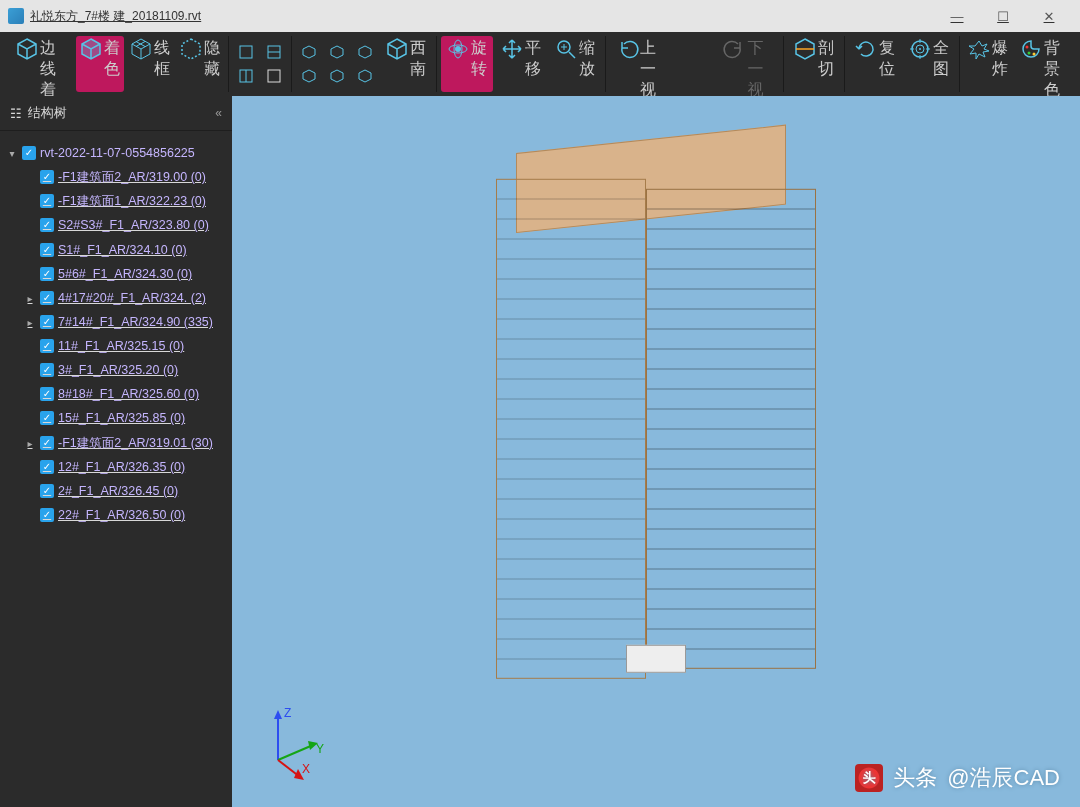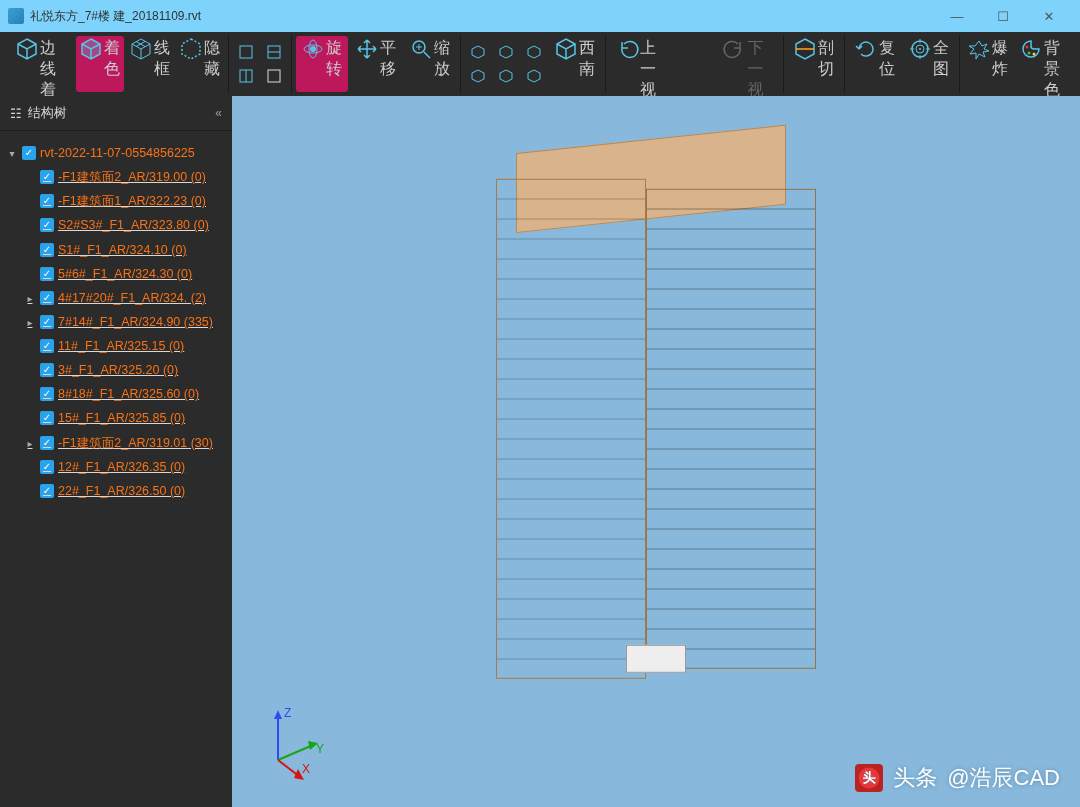--- a/index.html
+++ b/index.html
@@ -1,17 +1,17 @@
 <!DOCTYPE html>
 <html><head>
 <meta charset="utf-8">
 <style>
 * { margin: 0; padding: 0; box-sizing: border-box; font-family: "Microsoft YaHei", sans-serif; }
 body { width: 1080px; height: 807px; background: #fff; overflow: hidden; display: flex; flex-direction: column; }
-.titlebar { height: 32px; background: #7dd3fc; display: flex; align-items: center; padding: 0 8px; font-size: 12px; color: #333; }
+.titlebar { height: 32px; background: #e5e5e5; display: flex; align-items: center; padding: 0 8px; font-size: 12px; color: #333; text-decoration: underline; }
 .titlebar .app-icon { width: 16px; height: 16px; margin-right: 6px; background: linear-gradient(135deg,#3b9fd6,#2b7fb8); border-radius: 2px; }
 .titlebar .title-text { flex: 1; }
 .win-controls { display: flex; }
 .win-btn { width: 46px; height: 32px; display: flex; align-items: center; justify-content: center; color: #555; font-size: 13px; }
 .toolbar { background: #2b2b2b; display: flex; align-items: stretch; padding: 4px 6px; height: 64px; }
 .tb-group { display: flex; gap: 2px; align-items: stretch; padding: 0 4px; border-right: 1px solid #1a1a1a; }
 .tb-group:last-child { border-right: none; }
 .tb-btn { min-width: 48px; display: flex; flex-direction: row; justify-content: center; gap: 2px; color: #ccc; font-size: 16px; padding: 2px 6px; border-radius: 3px; }
 .tb-btn .ic { width: 22px; height: 22px; display: flex; align-items: center; justify-content: center; }
 .tb-btn.active { background: #be185d; }
@@ -25,21 +25,21 @@
 .sidebar { width: 232px; background: #2b2b2b; color: #d8d8d8; display: flex; flex-direction: column; }
 .sb-header { display: flex; align-items: center; padding: 8px 10px; font-size: 13px; border-bottom: 1px solid #1e1e1e; }
 .sb-header .label { flex: 1; display: flex; align-items: center; gap: 6px; }
 .collapse-btn { color: #999; font-size: 12px; }
 .tree { flex: 1; overflow: hidden; padding: 10px 6px 10px 4px; font-size: 12.5px; }
 .tree-node { display: flex; align-items: flex-start; gap: 4px; padding: 3px 2px; line-height: 1.45; }
 .tree-children { padding-left: 18px; text-decoration: underline; }
 .exp { width: 12px; color: #aaa; font-size: 10px; display: inline-flex; justify-content: center; padding-top: 3px; }
 .chk { width: 14px; height: 14px; background: #29a3ec; border-radius: 2px; flex-shrink: 0; display: inline-flex; align-items: center; justify-content: center; margin-top: 2px; }
 .chk::after { content: "✓"; color: #fff; font-size: 10px; line-height: 1; }
-.node-label { flex: 1; word-break: break-all; color: #f97316; }
+.node-label { flex: 1; word-break: break-all; color: #c4b5fd; }
 .viewport { flex: 1; position: relative; background: #88b9dc; }
 .building-placeholder { position: absolute; left: 50%; top: 50%; transform: translate(-50%, -58%); width: 320px; height: 540px; }
 .bld-roof { position:absolute; top:0; left:20px; right:30px; height:80px; background:#d9b38b; border:1px solid #b38a5c; transform:skewY(-6deg); }
 .bld-left { position:absolute; top:40px; left:0; width:150px; bottom:0; background:linear-gradient(#d2aa7d,#c79d6e); border:1px solid #a67c4a;
   background-image: repeating-linear-gradient(to bottom, transparent 0 18px, rgba(0,0,0,.12) 18px 20px);
 }
 .bld-right { position:absolute; top:50px; left:150px; right:0; bottom:10px; background:linear-gradient(#c89c6d,#b88c5c); border:1px solid #9a7244;
   background-image: repeating-linear-gradient(to bottom, transparent 0 18px, rgba(0,0,0,.18) 18px 20px);
 }
 .bld-entry { position:absolute; bottom:6px; left:130px; width:60px; height:28px; background:#eee; border:1px solid #999; }
@@ -131,20 +131,79 @@
               <svg width="16" height="16">
                 <rect x="2" y="2" width="12" height="12" fill="none" stroke="#ddd"></rect>
               </svg>
             </span>
           </div>
       </div>
     </div>
   </div>
 
   <div class="tb-group">
+    <div class="small-stack">
+      <div class="small-row">
+        <div class="tb-btn small nolabel">
+            <span class="ic">
+              <svg width="16" height="16">
+                <path d="M8 2 L14 5 L14 11 L8 14 L2 11 L2 5 Z" fill="none" stroke="#58c4e6"></path>
+              </svg>
+            </span>
+          </div>
+        <div class="tb-btn small nolabel">
+            <span class="ic">
+              <svg width="16" height="16">
+                <path d="M8 2 L14 5 L14 11 L8 14 L2 11 L2 5 Z" fill="none" stroke="#58c4e6"></path>
+              </svg>
+            </span>
+          </div>
+        <div class="tb-btn small nolabel">
+            <span class="ic">
+              <svg width="16" height="16">
+                <path d="M8 2 L14 5 L14 11 L8 14 L2 11 L2 5 Z" fill="none" stroke="#58c4e6"></path>
+              </svg>
+            </span>
+          </div>
+      </div>
+      <div class="small-row">
+        <div class="tb-btn small nolabel">
+            <span class="ic">
+              <svg width="16" height="16">
+                <path d="M8 2 L14 5 L14 11 L8 14 L2 11 L2 5 Z" fill="none" stroke="#58c4e6"></path>
+              </svg>
+            </span>
+          </div>
+        <div class="tb-btn small nolabel">
+            <span class="ic">
+              <svg width="16" height="16">
+                <path d="M8 2 L14 5 L14 11 L8 14 L2 11 L2 5 Z" fill="none" stroke="#58c4e6"></path>
+              </svg>
+            </span>
+          </div>
+        <div class="tb-btn small nolabel">
+            <span class="ic">
+              <svg width="16" height="16">
+                <path d="M8 2 L14 5 L14 11 L8 14 L2 11 L2 5 Z" fill="none" stroke="#58c4e6"></path>
+              </svg>
+            </span>
+          </div>
+      </div>
+    </div>
+    <div class="tb-btn">
+      <span class="ic">
+          <svg width="22" height="22">
+            <path d="M11 1 L20 6 L20 16 L11 21 L2 16 L2 6 Z M2 6 L11 11 L20 6 M11 11 L11 21" fill="none" stroke="#58c4e6" stroke-width="1.5"></path>
+          </svg>
+        </span>
+      <span>西南</span>
+    </div>
+  </div>
+
+  <div class="tb-group">
     <div class="tb-btn active">
       <span class="ic">
           <svg width="22" height="22">
             <circle cx="11" cy="11" r="3" fill="#58c4e6"></circle>
             <ellipse cx="11" cy="11" rx="9" ry="4" fill="none" stroke="#58c4e6"></ellipse>
             <ellipse cx="11" cy="11" rx="4" ry="9" fill="none" stroke="#58c4e6"></ellipse>
           </svg>
         </span>
       <span>旋转</span>
     </div>
@@ -159,79 +218,20 @@
     <div class="tb-btn">
       <span class="ic">
           <svg width="22" height="22">
             <circle cx="9" cy="9" r="6" fill="none" stroke="#58c4e6" stroke-width="1.5"></circle>
             <line x1="14" y1="14" x2="20" y2="20" stroke="#58c4e6" stroke-width="1.5"></line>
             <line x1="6" y1="9" x2="12" y2="9" stroke="#58c4e6"></line>
             <line x1="9" y1="6" x2="9" y2="12" stroke="#58c4e6"></line>
           </svg>
         </span>
       <span>缩放</span>
-    </div>
-  </div>
-
-  <div class="tb-group">
-    <div class="small-stack">
-      <div class="small-row">
-        <div class="tb-btn small nolabel">
-            <span class="ic">
-              <svg width="16" height="16">
-                <path d="M8 2 L14 5 L14 11 L8 14 L2 11 L2 5 Z" fill="none" stroke="#58c4e6"></path>
-              </svg>
-            </span>
-          </div>
-        <div class="tb-btn small nolabel">
-            <span class="ic">
-              <svg width="16" height="16">
-                <path d="M8 2 L14 5 L14 11 L8 14 L2 11 L2 5 Z" fill="none" stroke="#58c4e6"></path>
-              </svg>
-            </span>
-          </div>
-        <div class="tb-btn small nolabel">
-            <span class="ic">
-              <svg width="16" height="16">
-                <path d="M8 2 L14 5 L14 11 L8 14 L2 11 L2 5 Z" fill="none" stroke="#58c4e6"></path>
-              </svg>
-            </span>
-          </div>
-      </div>
-      <div class="small-row">
-        <div class="tb-btn small nolabel">
-            <span class="ic">
-              <svg width="16" height="16">
-                <path d="M8 2 L14 5 L14 11 L8 14 L2 11 L2 5 Z" fill="none" stroke="#58c4e6"></path>
-              </svg>
-            </span>
-          </div>
-        <div class="tb-btn small nolabel">
-            <span class="ic">
-              <svg width="16" height="16">
-                <path d="M8 2 L14 5 L14 11 L8 14 L2 11 L2 5 Z" fill="none" stroke="#58c4e6"></path>
-              </svg>
-            </span>
-          </div>
-        <div class="tb-btn small nolabel">
-            <span class="ic">
-              <svg width="16" height="16">
-                <path d="M8 2 L14 5 L14 11 L8 14 L2 11 L2 5 Z" fill="none" stroke="#58c4e6"></path>
-              </svg>
-            </span>
-          </div>
-      </div>
-    </div>
-    <div class="tb-btn">
-      <span class="ic">
-          <svg width="22" height="22">
-            <path d="M11 1 L20 6 L20 16 L11 21 L2 16 L2 6 Z M2 6 L11 11 L20 6 M11 11 L11 21" fill="none" stroke="#58c4e6" stroke-width="1.5"></path>
-          </svg>
-        </span>
-      <span>西南</span>
     </div>
   </div>
 
   <div class="tb-group">
     <div class="tb-btn">
       <span class="ic">
           <svg width="22" height="22">
             <path d="M6 4 L6 10 L12 10 M6 10 A8 8 0 1 0 8 6" fill="none" stroke="#58c4e6" stroke-width="1.5"></path>
           </svg>
         </span>
@@ -380,20 +380,25 @@
           </div>
           <div class="tree-node">
             <span class="exp">▸</span>
             <span class="chk"></span>
             <span class="node-label">-F1建筑面2_AR/319.01 (30)</span>
           </div>
           <div class="tree-node">
             <span class="exp"></span>
             <span class="chk"></span>
             <span class="node-label">12#_F1_AR/326.35 (0)</span>
+          </div>
+          <div class="tree-node">
+            <span class="exp"></span>
+            <span class="chk"></span>
+            <span class="node-label">2#_F1_AR/326.45 (0)</span>
           </div>
           <div class="tree-node">
             <span class="exp"></span>
             <span class="chk"></span>
             <span class="node-label">22#_F1_AR/326.50 (0)</span>
           </div>
         </div>
     </div>
   </div>
 

